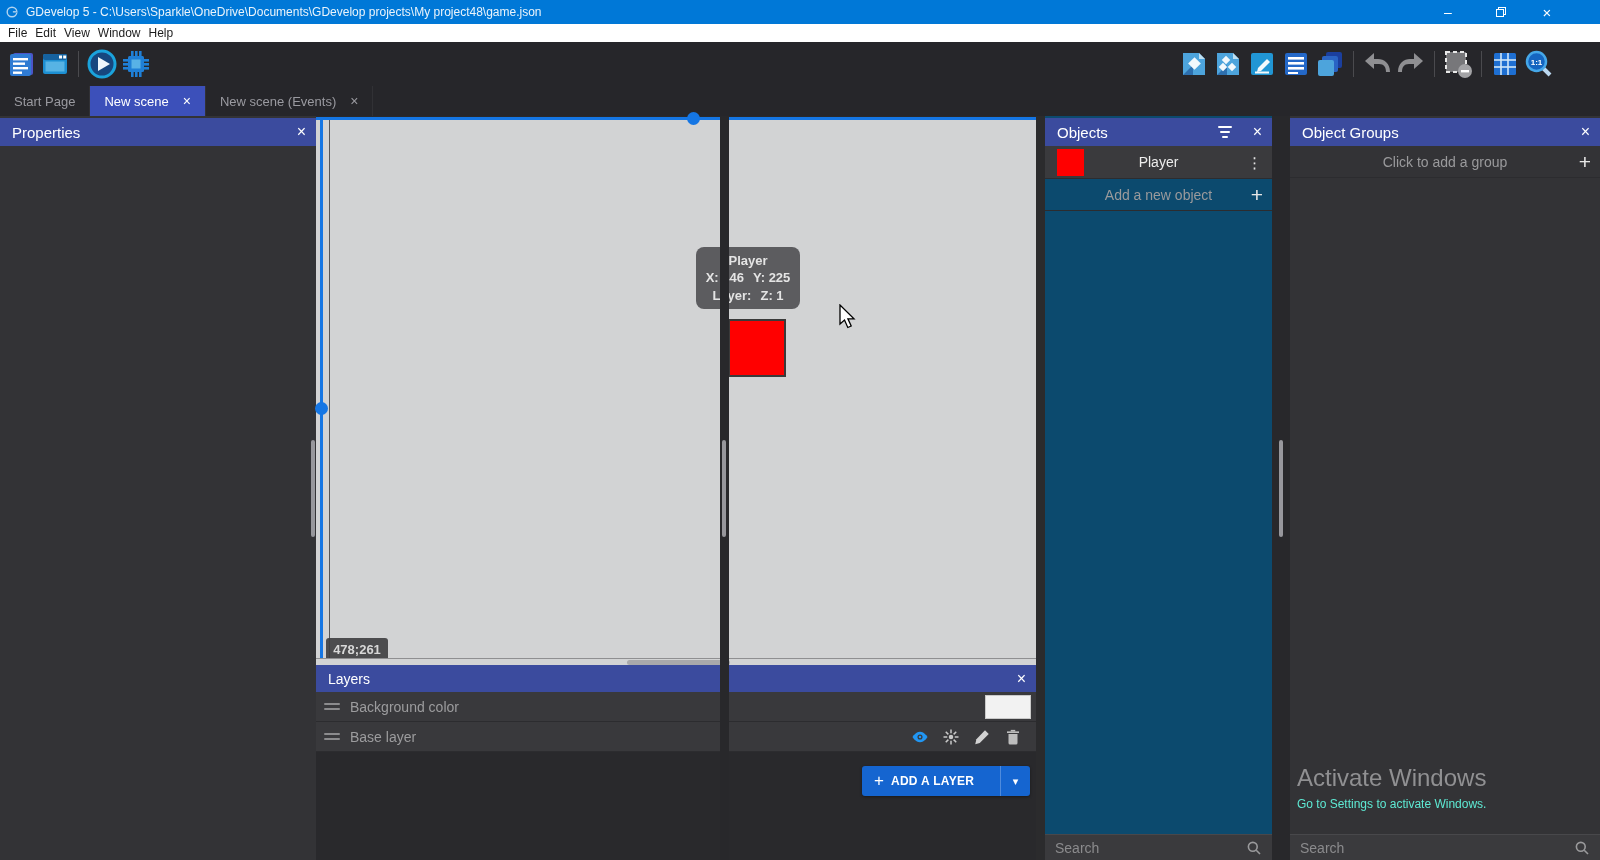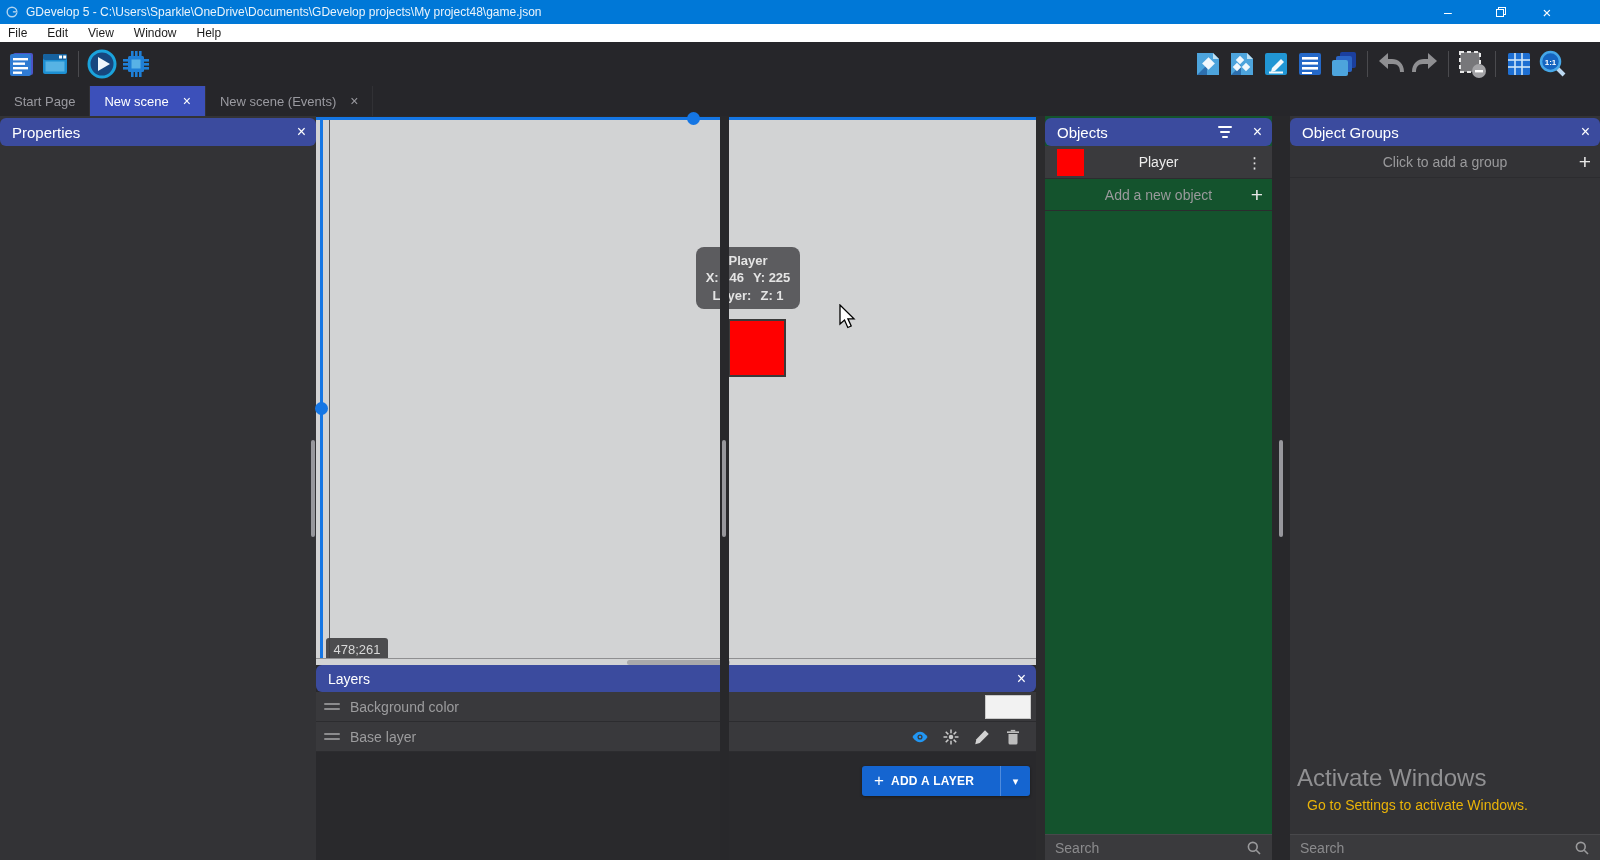--- a/index.html
+++ b/index.html
@@ -17,45 +17,45 @@
   .win-btn.min  { left:1425px; font-size:14px; }
   .win-btn.max  { left:1478px; }
   .win-btn.close{ left:1524px; font-size:15px; font-weight:300; }
   .restore-glyph { position:relative; width:10px; height:10px; }
   .restore-glyph .b1 { position:absolute; left:2px; top:0; width:8px; height:8px; border:1px solid #fff; }
   .restore-glyph .b2 { position:absolute; left:0; top:2px; width:8px; height:8px; border:1px solid #fff; background:#0078d7; }
 
   
   .menubar { position:absolute; left:0; top:24px; width:1600px; height:18px; background:#ffffff;
              display:flex; align-items:center; }
-  .menu-item { font-size:12px; color:#1c1c1c; padding:0 10px; height:18px; line-height:18px; cursor:default; }
+  .menu-item { font-size:12px; color:#1c1c1c; padding:0 4px; height:18px; line-height:18px; cursor:default; }
   .menu-item:first-child { padding-left:8px; }
 
   
   .toolbar { position:absolute; left:0; top:42px; width:1600px; height:44px; background:#26262a;
              display:flex; align-items:center; }
   .tb-btn { width:34px; height:34px; display:flex; align-items:center; justify-content:center; }
   .tb-sep { width:1px; height:26px; background:#4a4a4e; margin:0 6px; }
   .tb-left { display:flex; align-items:center; margin-left:4px; }
-  .tb-right { position:absolute; right:30px; top:5px; display:flex; align-items:center; }
+  .tb-right { position:absolute; right:44px; top:5px; display:flex; align-items:center; }
 
   
   .tabbar { position:absolute; left:0; top:86px; width:1600px; height:30px; background:#26262a;
             display:flex; align-items:stretch; }
   .tab { display:flex; align-items:center; padding:0 14px; font-size:13px; color:#9a9aa0;
          border-right:1px solid #313135; cursor:default; }
   .tab .tab-close { margin-left:14px; font-size:14px; color:#9a9aa0; }
   .tab.active { background:#3c50ba; color:#ffffff; }
   .tab.active .tab-close { color:#ffffff; }
 
   
   .content { position:absolute; left:0; top:116px; width:1600px; height:744px; }
 
   .panel-header { height:28px; margin-top:2px; background:#3b4b9e; color:#fff; display:flex;
-                  align-items:center; font-size:15px; padding:0 12px; position:relative;border-radius:6px; }
+                  align-items:center; font-size:15px; padding:0 12px; position:relative; }
   .panel-header .hdr-close { position:absolute; right:10px; font-size:16px; color:#fff; cursor:default; }
 
   
   .properties { position:absolute; left:0; top:0; width:316px; height:744px; background:#333336; }
   .properties .empty-msg { position:absolute; top:366px; left:8px; width:300px; text-align:center;
                            color:#9b9b9b; font-size:13.5px; line-height:1.55; }
   .splitter-thumb { position:absolute; width:4px; height:97px; top:324px; background:#97979c; border-radius:2px; }
 
   
   .canvas-col { position:absolute; left:316px; top:0; width:720px; height:744px; background:#29292c; }
@@ -67,21 +67,21 @@
   .dot-top  { left:371px; top:-8px; }
   .dot-left { left:-1px; top:282px; }
   .instance-tooltip { position:absolute; left:380px; top:127px; width:104px; height:62px;
                       background:rgba(86,86,90,.96); border-radius:8px; color:#e4e4e4;
                       font-size:13px; font-weight:600; display:flex; flex-direction:column;
                       align-items:center; justify-content:center; line-height:1.35; }
   .tt-row { display:flex; gap:9px; }
   .player-instance { position:absolute; left:412px; top:199px; width:58px; height:58px;
                      background:#ff0000; border:2px solid #3a3a3a; }
   .coord-badge { position:absolute; left:10px; top:518px; width:62px; height:23px;
-                 background:rgba(64,64,66,.92); color:#d8d8d8; font-size:13px; font-weight:400;
+                 background:rgba(64,64,66,.92); color:#d8d8d8; font-size:13px; font-weight:700;
                  display:flex; align-items:center; justify-content:center;
                  border-radius:3px 3px 0 0; }
   .hscroll { position:absolute; left:0; top:542px; width:720px; height:7px; background:#d2d3d4;
              border-top:1px solid #8f8f91; }
   .hscroll .thumb { position:absolute; left:311px; top:1px; width:103px; height:5px;
                     background:#a9a9ab; border-radius:3px; }
   .mouse-cursor { position:absolute; left:523px; top:184px; }
 
   
   .layers { position:absolute; left:0; top:549px; width:720px; height:195px; background:#29292c; }
@@ -103,41 +103,41 @@
   .add-layer-btn .caret-sec { margin-left:auto; width:30px; height:30px; border-left:1px solid rgba(255,255,255,.25);
                    display:flex; align-items:center; justify-content:center; font-size:11px; }
 
   
   .vdiv1 { position:absolute; left:720px; top:0; width:9px; height:744px; background:#28282b; }
   .vdiv1 .splitter-thumb { left:2px; top:324px; }
   .divider-2 { position:absolute; left:1272px; top:0; width:18px; height:744px; background:#28282b; }
   .divider-2 .splitter-thumb { left:7px; }
 
   
-  .objects { position:absolute; left:1045px; top:0; width:227px; height:744px; background:#14532d; }
+  .objects { position:absolute; left:1045px; top:0; width:227px; height:744px; background:#0c4a6e; }
   .obj-row { height:33px; background:#3a3a3d; border-bottom:1px solid #2c2c2f; position:relative;
              display:flex; align-items:center; }
   .obj-swatch { position:absolute; left:12px; top:3px; width:27px; height:27px; background:#ff0000; }
   .obj-name { width:100%; text-align:center; color:#ededed; font-size:14px; }
   .kebab { position:absolute; right:10px; top:0; height:33px; display:flex; align-items:center;
            color:#e3e3e3; font-size:15px; letter-spacing:0; }
   .add-row { height:32px; border-bottom:1px solid #2c2c2f; position:relative; display:flex; align-items:center; }
   .add-row .add-label { width:100%; text-align:center; color:#9a9a9c; font-size:14px; }
   .add-row .plus-glyph { position:absolute; right:9px; color:#e6e6e6; font-size:21px; font-weight:300; }
   .search-bar { position:absolute; left:0; bottom:0; width:100%; height:26px; background:#3a3a3d;
                 border-top:1px solid #48484b; display:flex; align-items:center; padding:0 10px; }
   .search-bar input { flex:1; background:transparent; border:none; outline:none; color:#d5d5d5;
                       font-size:14px; font-family:"Liberation Sans", sans-serif; }
   .search-bar input::placeholder { color:#8b8b8d; }
 
   
   .groups { position:absolute; left:1290px; top:0; width:310px; height:744px; background:#333336; }
   .watermark { position:absolute; left:7px; top:648px; color:#8f8f8f; }
   .watermark .wm1 { font-size:24px; color:#909092; }
-  .watermark .wm2 { font-size:14px; color:#eab308; margin-top:5px;margin-left:10px; }
+  .watermark .wm2 { font-size:12px; color:#5eead4; margin-top:5px; }
 
   .icon-18 { width:18px; height:18px; }
   .filter-icon { display:flex; flex-direction:column; gap:3px; align-items:center; }
   .filter-icon div { height:2px; background:#fff; border-radius:1px; }
   svg { display:block; }
 </style>
 </head>
 <body>
 
 <div id="app">

